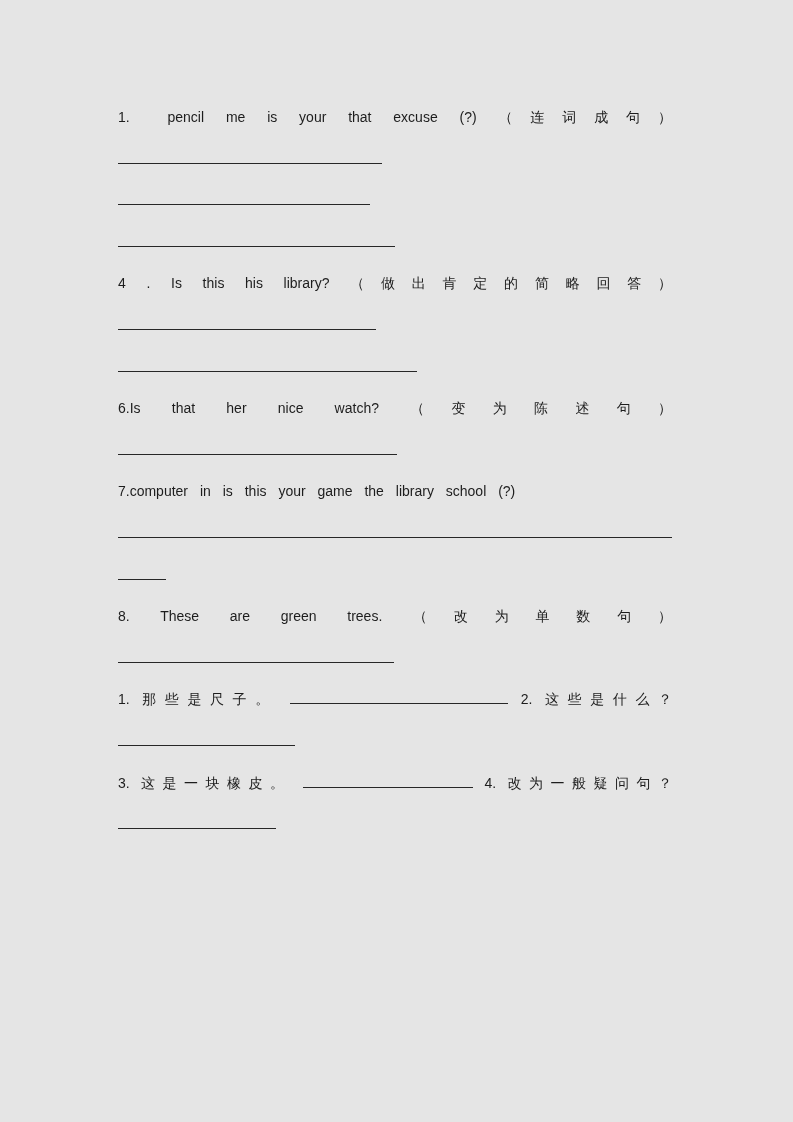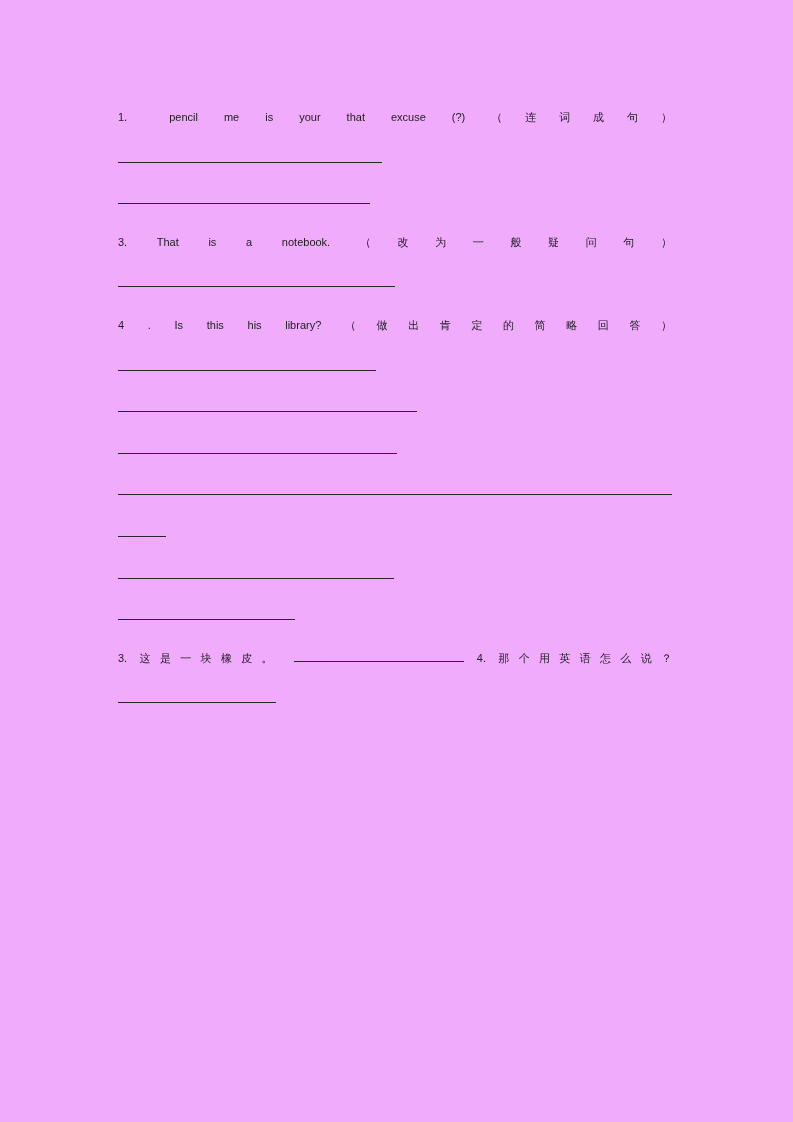--- a/index.html
+++ b/index.html
@@ -1,22 +1,22 @@
 <!DOCTYPE html>
 <html><head>
 <meta charset="utf-8">
 <style>
   html, body { margin: 0; padding: 0; background: #ffffff; }
   .page {
     position: relative;
     width: 793px;
     height: 1122px;
-    background: #f0abfc;
+    background: #e5e5e5;
     font-family: "Liberation Sans", sans-serif;
-    font-size: 11px;
+    font-size: 14px;
     color: #1d1d1d;
     overflow: hidden;
   }
   .content {
     position: absolute;
     left: 118px;
     top: 97px;
     width: 554px;
   }
   .line {
@@ -55,49 +55,63 @@
 
     <div class="line just">
       <span class="tab">1.</span>
       <span>pencil me is your that excuse (?)</span>
       <span>（连词成句）</span>
     </div>
     <div class="line"><span class="blank" style="width:264px"></span></div>
 
     <div class="line"><span class="blank" style="width:252px"></span></div>
 
-    <div class="line just">
-      <span>3.</span>
-      <span>That is a notebook.</span>
-      <span>（改为一般疑问句）</span>
-    </div>
     <div class="line"><span class="blank" style="width:277px"></span></div>
 
     <div class="line just">
       <span>4 .</span>
       <span>Is this his library?</span>
       <span>（做出肯定的简略回答）</span>
     </div>
     <div class="line"><span class="blank" style="width:258px"></span></div>
 
     <div class="line"><span class="blank" style="width:299px"></span></div>
 
+    <div class="line just">
+      <span>6.Is that her nice watch?</span>
+      <span>（变为陈述句）</span>
+    </div>
     <div class="line"><span class="blank" style="width:279px"></span></div>
 
+    <div class="line loose">
+      <span>7.computer in is this  your game the library school (?)</span>
+    </div>
     <div class="line"><span class="blank" style="width:554px"></span></div>
     <div class="line"><span class="blank" style="width:48px"></span></div>
 
+    <div class="line just">
+      <span>8.</span>
+      <span>These are green trees.</span>
+      <span>（改为单数句）</span>
+    </div>
     <div class="line"><span class="blank" style="width:276px"></span></div>
 
 
+    <div class="line just">
+      <span>1.</span>
+      <span>那些是尺子。</span>
+      <span class="blank" style="width:218px"></span>
+      <span>2.</span>
+      <span>这些是什么？</span>
+    </div>
     <div class="line"><span class="blank" style="width:177px"></span></div>
 
     <div class="line just">
       <span>3.</span>
       <span>这是一块橡皮。</span>
       <span class="blank" style="width:170px"></span>
       <span>4.</span>
-      <span>那个用英语怎么说？</span>
+      <span>改为一般疑问句？</span>
     </div>
     <div class="line"><span class="blank" style="width:158px"></span></div>
 
   </div>
 </div>
 
 </body></html>

